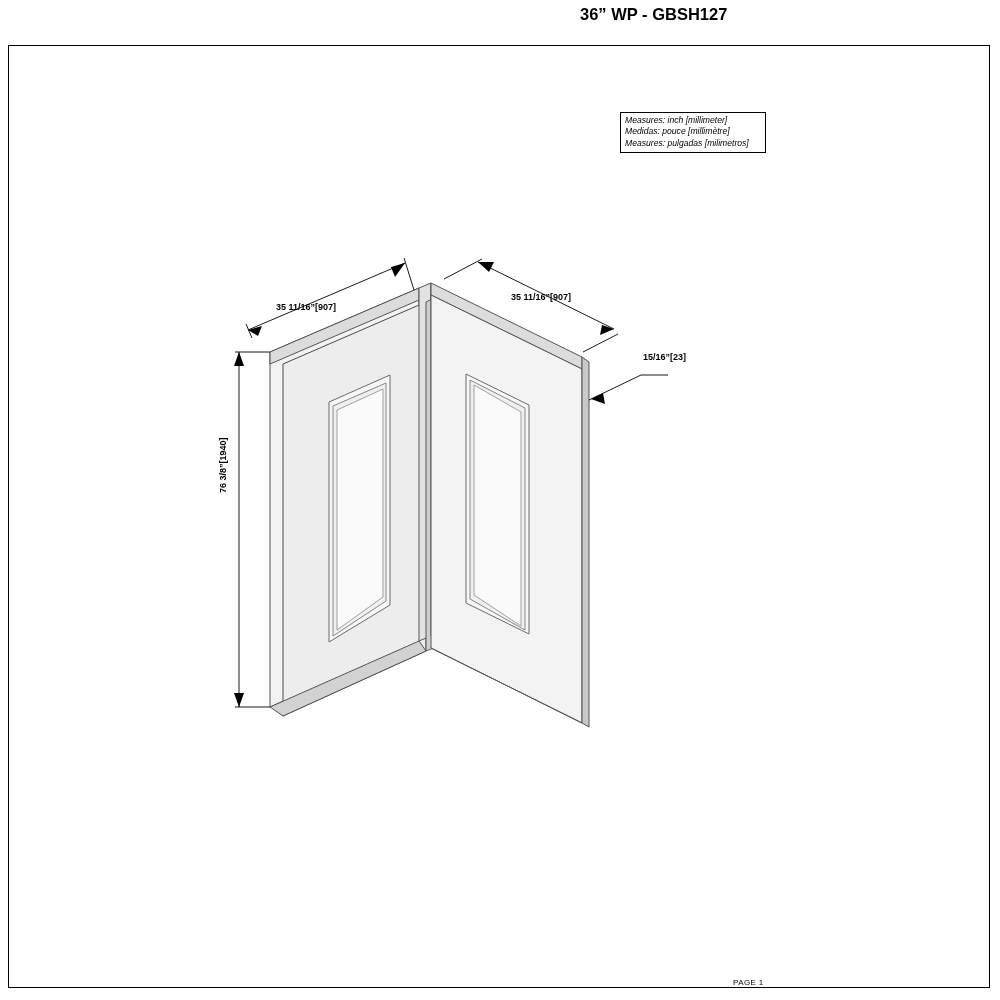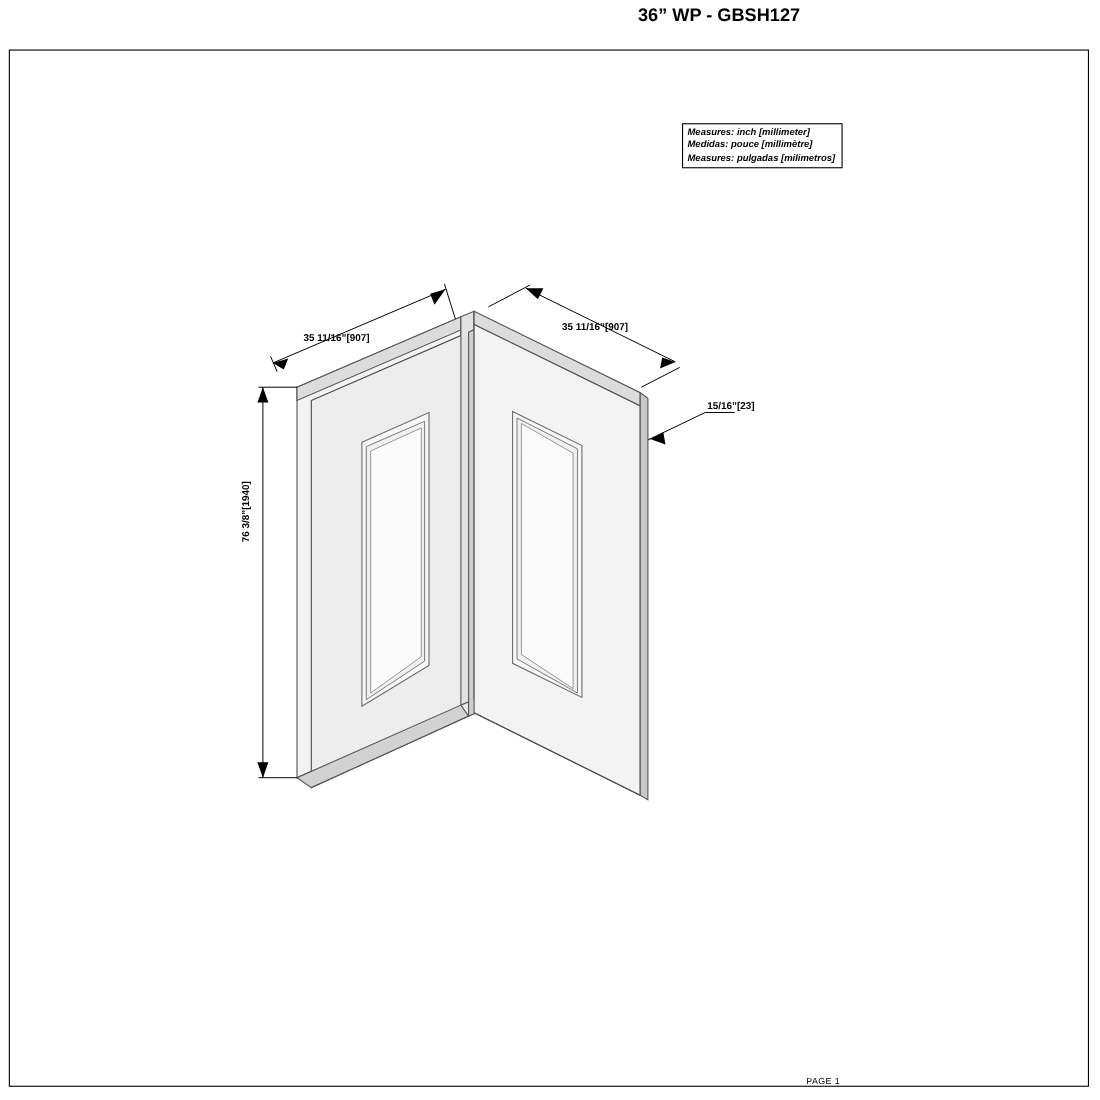--- a/index.html
+++ b/index.html
@@ -42,21 +42,21 @@
   .legend {
     position: absolute;
     left: 620px;
     top: 112px;
     width: 146px;
     border: 1px solid #000000;
     padding: 2px 3px 3px 4px;
     box-sizing: border-box;
     font-size: 8.6px;
     font-style: italic;
-    font-weight: bold;
+    font-weight: normal;
     line-height: 1.32;
   }
   .legend div { white-space: nowrap; }
 
   .pagenum {
     position: absolute;
     left: 733px;
     top: 978px;
     font-size: 8px;
     font-weight: normal;
@@ -72,21 +72,21 @@
   }
 
   .dimlabel {
     position: absolute;
     font-size: 9px;
     font-weight: bold;
     white-space: nowrap;
   }
   .dim-left  { left: 276px; top: 302px; }
   .dim-right { left: 511px; top: 292px; }
-  .dim-depth { left: 643px; top: 364px; }
+  .dim-depth { left: 643px; top: 352px; }
   .dim-height {
     left: 218px;
     top: 493px;
     transform: rotate(-90deg);
     transform-origin: left top;
     width: 80px;
     text-align: left;
   }
 </style>
 </head>

